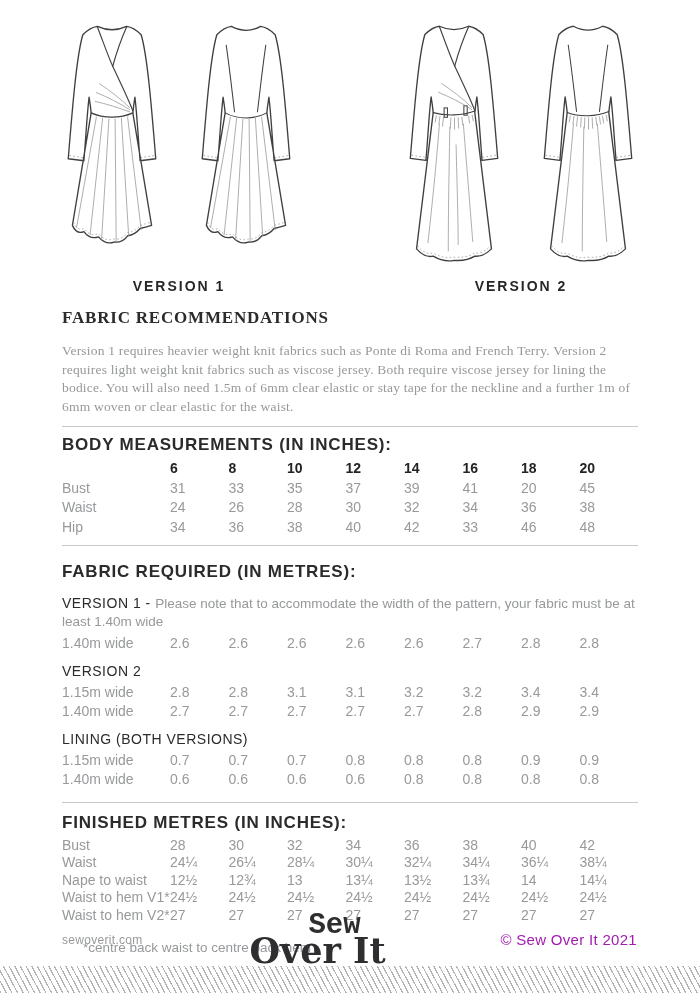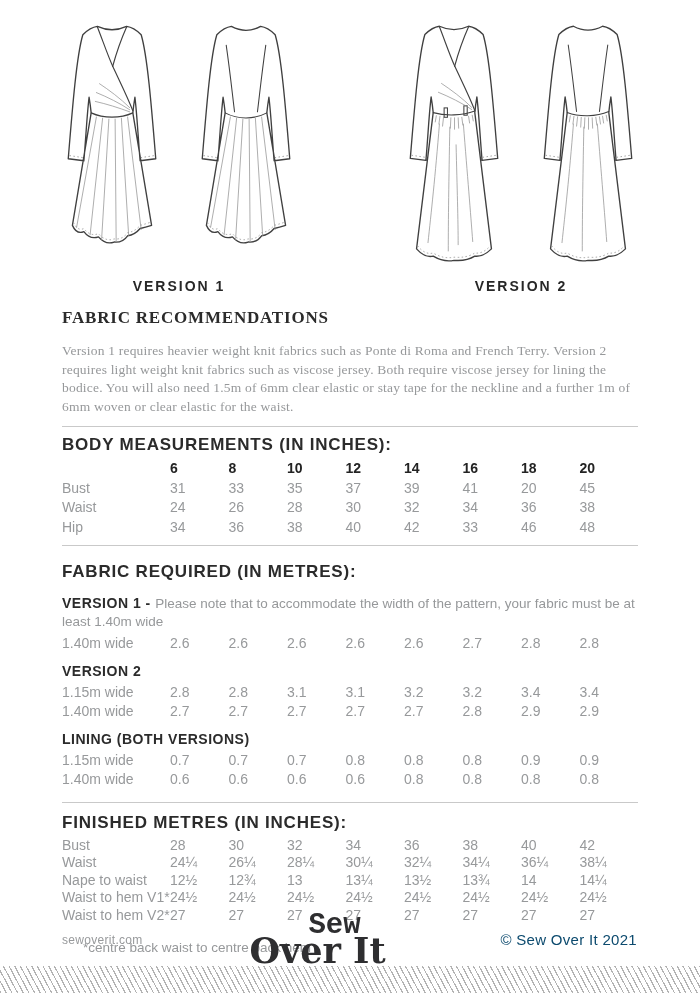--- a/index.html
+++ b/index.html
@@ -39,36 +39,36 @@
   #finished { margin-top:10px; }
 
   
   .t-wrap { margin-top:4px; }
   .t-row { display:grid; grid-template-columns:108px repeat(8,58.5px); line-height:19.5px; }
   .t-cell, .t-label { font-size:14px; color:#97999b; }
   .t-head .t-cell { color:#232323; font-weight:bold; }
   .tight .t-row { line-height:17.6px; }
 
   .sub-heading {
-    font-size:14px; font-weight:bold; color:#2b2b2b; letter-spacing:0.5px;
+    font-size:14px; font-weight:normal; color:#2b2b2b; letter-spacing:0.5px;
   }
   .v1-note { margin-top:12px; }
   .v2-block { margin-top:9px; }
   .lining-block { margin-top:9px; }
   .inline-note { display:inline; font-size:13.5px; color:#96989a; }
 
   .footnote { margin-top:16px; font-size:13.5px; color:#96989a;margin-left:21px; }
 
   
   .footer {
     position:absolute; left:62px; right:63px; top:912px; height:55px;
     display:flex; align-items:center; justify-content:space-between;
   }
   .site-text { font-size:12px; color:#97999b; letter-spacing:0.3px; }
-  .copyright-text { font-size:15px; color:#0c4a6e; letter-spacing:0.3px; }
+  .copyright-text { font-size:15px; color:#a21caf; letter-spacing:0.3px; }
   .logo { text-align:center; font-family:"DejaVu Serif", serif; color:#2e2e30; line-height:0.78; }
   .logo .l1 { font-size:29px; font-weight:bold; display:block; transform:translateX(13px);font-family:Liberation Mono, monospace; }
   .logo .l2 { font-size:35px; font-weight:bold; display:block; transform:translateX(-4px); }
 
   .hatch-band {
     position:absolute; left:0; right:0; bottom:0; height:27px;
     background:repeating-linear-gradient(62deg,
       #b3b3b3 0px, #b3b3b3 1.2px, #ffffff 1.2px, #ffffff 5px);
   }
 </style>

